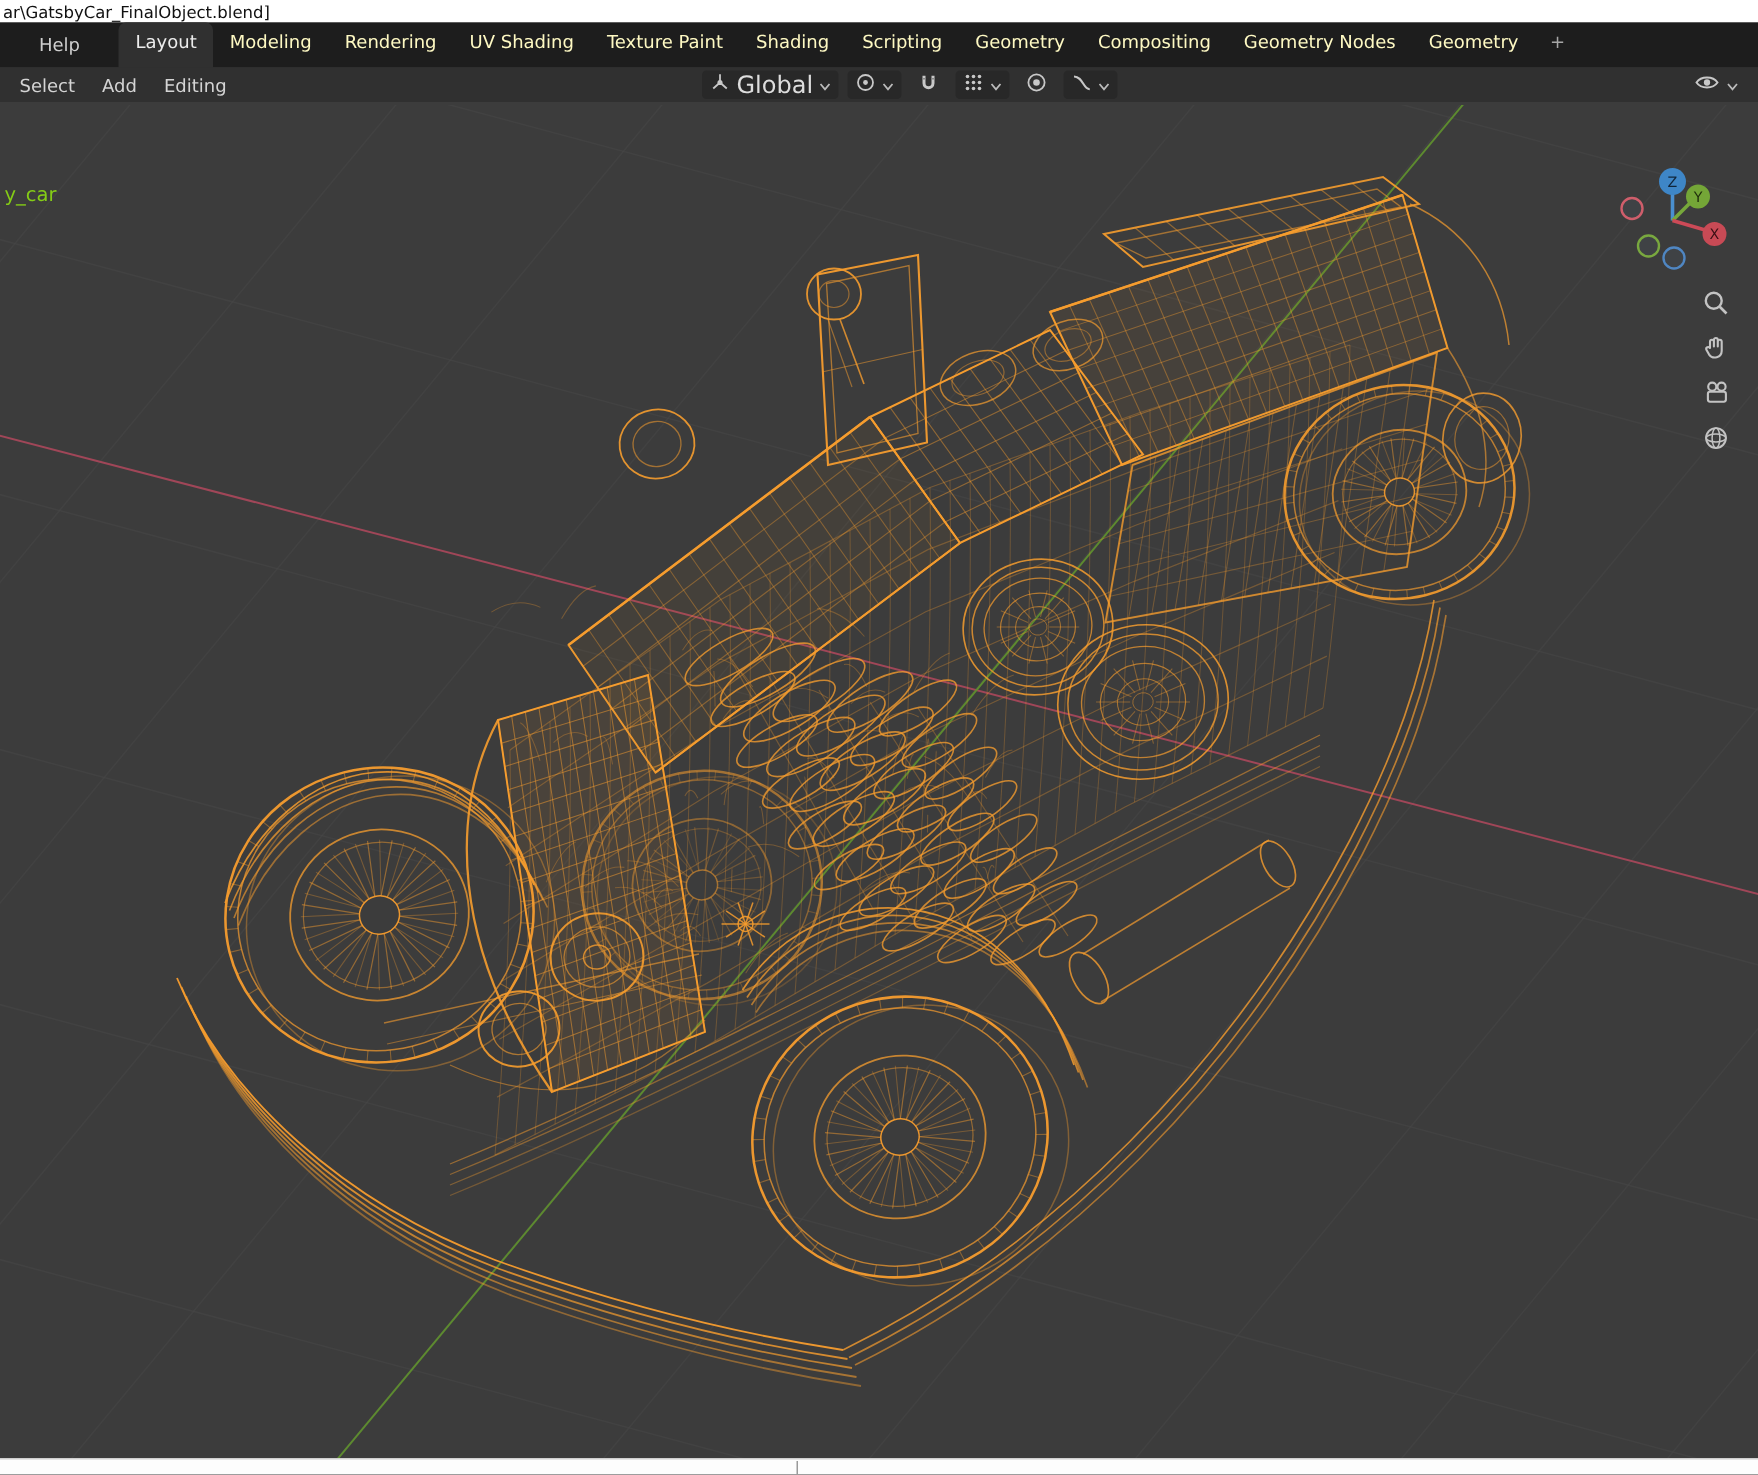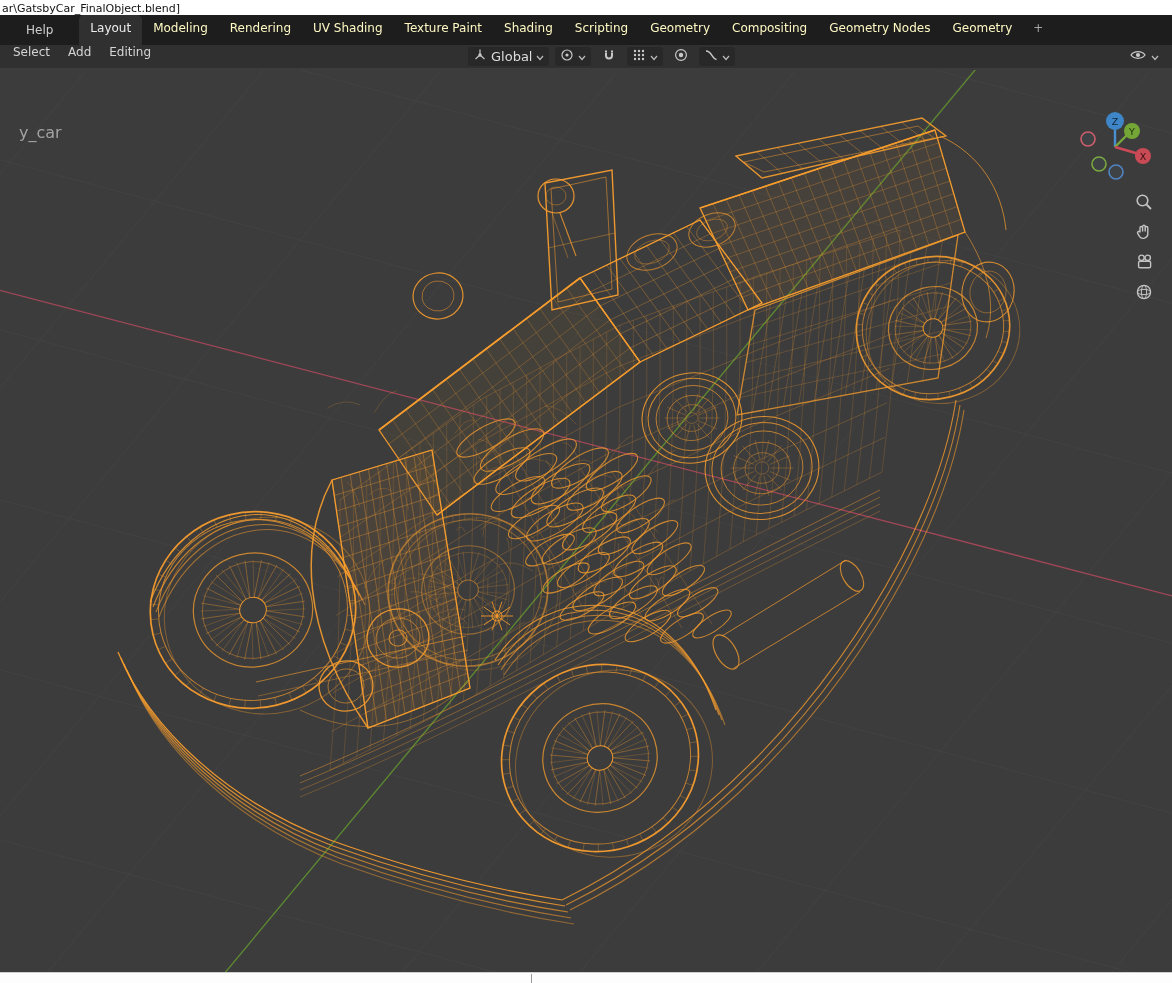--- a/index.html
+++ b/index.html
@@ -5,31 +5,31 @@
   *{box-sizing:border-box;margin:0;padding:0}
   html,body{width:1172px;height:983px;overflow:hidden;background:#3c3c3c;
     font-family:"DejaVu Sans","Liberation Sans",sans-serif;-webkit-font-smoothing:antialiased}
   .titlebar{height:15px;background:#ffffff;color:#111;font-size:11px;line-height:17px;padding-left:2px;white-space:nowrap}
   .topbar{height:30px;background:#1d1d1d;display:flex;align-items:stretch;color:#b4b4b4;font-size:12px;padding-left:16px}
   .menu-item{display:flex;align-items:center;padding:0 10px;color:#cfcfcf}
   .tabs{display:flex;margin-left:16px}
   .tab{padding:6px 11px 7px;border-radius:5px 5px 0 0;color:#fef9c3;white-space:nowrap}
   .tab.active{background:#303030;color:#ececec}
   .tab-add{padding:6px 10px 7px;color:#a6a6a6}
-  .vheader{height:23px;background:#303030;display:flex;align-items:flex-start;font-size:12px;color:#d4d4d4;position:relative}
+  .vheader{height:23px;background:#303030;display:flex;align-items:center;font-size:12px;color:#d4d4d4;position:relative}
   .vmenus{display:flex;padding-left:4px}
   .vmenu{padding:0 9px}
   .center-tools{position:absolute;left:468px;top:2px;display:flex;align-items:center;gap:6px}
   .tool-btn{display:flex;align-items:center;background:#282828;border-radius:3px;height:19px;padding:0 5px;gap:4px}
   .tool-btn.plain{background:transparent}
-  .tool-label{font-size:13px;color:#dddddd}
+  .tool-label{font-size:16px;color:#dddddd}
   .right-tools{position:absolute;right:8px;top:2px;display:flex;align-items:center;gap:2px}
   .viewport{position:absolute;left:0;top:70px;width:1172px;height:902px;background:#3c3c3c;overflow:hidden}
   .viewport svg.canvas{position:absolute;left:0;top:0}
-  .obj-label{position:absolute;left:19px;top:53px;font-size:16px;color:#a3a3a3}
+  .obj-label{position:absolute;left:3px;top:53px;font-size:13px;color:#84cc16}
   .gizmo{position:absolute;left:1077px;top:39px}
   .nav-icons{position:absolute;left:1130px;top:121px;display:flex;flex-direction:column;gap:8px}
   .nav-btn{width:28px;height:22px;display:flex;align-items:center;justify-content:center}
   .statusbar{position:absolute;left:0;top:972px;width:1172px;height:11px;background:#fdfdfd;border-top:1px solid #cfcfcf}
   .status-tick{position:absolute;left:531px;top:1px;width:1px;height:9px;background:#9a9a9a}
 </style>
 </head>
 <body>
 
 <div class="titlebar">ar\GatsbyCar_FinalObject.blend]</div>

